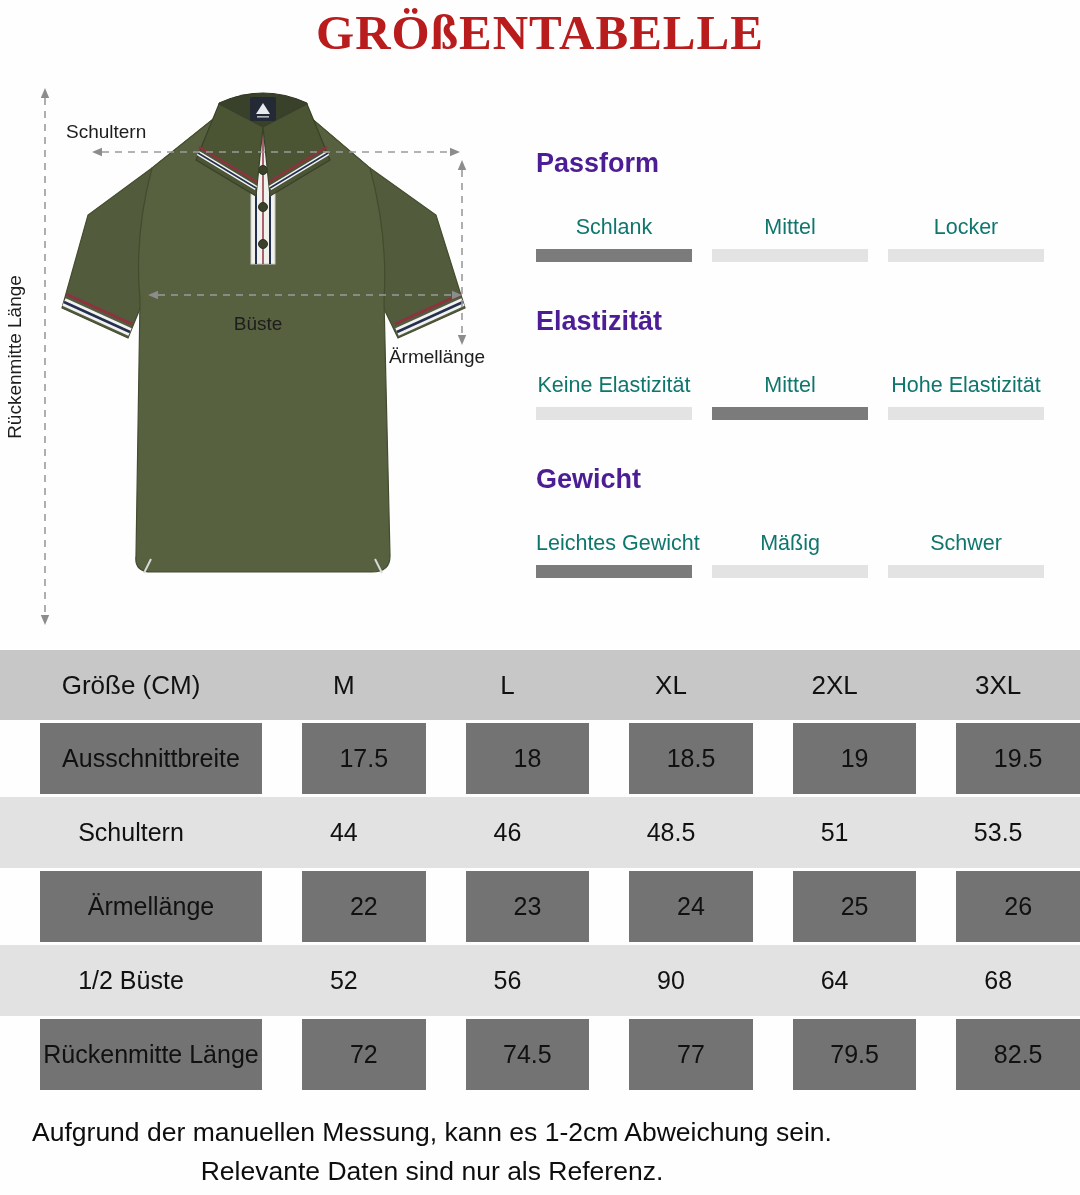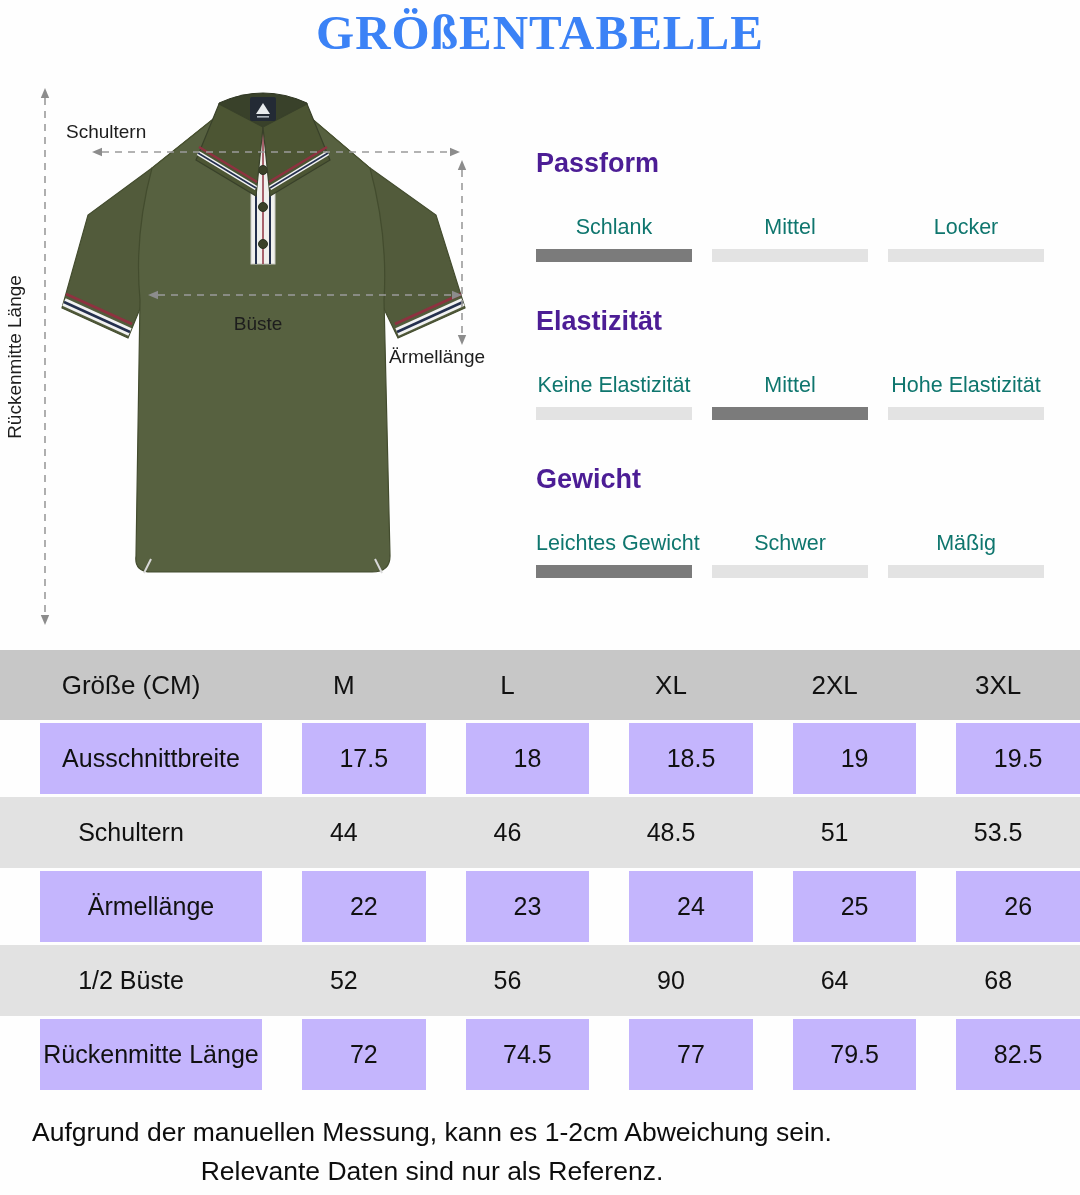--- a/index.html
+++ b/index.html
@@ -1,38 +1,38 @@
 <!DOCTYPE html>
 <html><head>
 <meta charset="utf-8">
 <style>
   html,body{margin:0;padding:0;background:#fff;}
   #app{position:relative;width:1080px;height:1195px;background:#fefefe;overflow:hidden;
        font-family:"Liberation Sans",sans-serif;color:#111;}
   
   .page-title{position:absolute;top:4px;left:0;right:0;margin:0;text-align:center;
-      font-family:"Liberation Serif",serif;font-weight:700;font-size:49px;letter-spacing:1px;color:#3b82f6;}
+      font-family:"Liberation Serif",serif;font-weight:700;font-size:49px;letter-spacing:1px;color:#b91c1c;}
   
   .shirt-svg{position:absolute;left:0;top:0;}
   .shirt-svg text{font-family:"Liberation Sans",sans-serif;font-size:19px;fill:#1d1d1d;}
   
   .attrs{position:absolute;left:512px;top:148px;width:556px;}
   .attr{margin-bottom:44px;}
   .attr-title{font-size:27px;font-weight:600;margin:0 0 36px 24px;color:#4c1d95;}
   .opts{display:flex;gap:20px;padding-left:24px;}
   .opt{width:156px;text-align:center;}
   .opt-label{font-size:21.5px;white-space:nowrap;margin-bottom:9px;color:#0f766e;}
   .bar{height:13px;background:#e3e3e3;}
   .bar.filled{background:#7b7b7b;}
   
   .sizetable{position:absolute;left:0;top:650px;width:1080px;}
   .trow{display:grid;grid-template-columns:262px repeat(5,1fr);margin-bottom:3px;}
   .tcell{display:flex;align-items:center;justify-content:center;height:71px;font-size:25px;}
   .thead .tcell{background:#c7c7c7;height:70px;font-size:26px;}
-  .r-odd .tcell{background:#c4b5fd;margin-left:40px;}
+  .r-odd .tcell{background:#737373;margin-left:40px;}
   .r-even .tcell{background:#e2e2e2;}
   
   .notes{position:absolute;left:0;top:1113px;width:864px;text-align:center;
          font-size:26.5px;line-height:39px;color:#0d0d0d;}
   .notes p{margin:0;}
 </style>
 </head>
 <body>
 
 <div id="app">
@@ -157,25 +157,25 @@
     </section>
 
     <section class="attr">
       <h2 class="attr-title">Gewicht</h2>
       <div class="opts">
         <div class="opt">
           <div class="opt-label">Leichtes Gewicht</div>
           <div class="bar filled"></div>
         </div>
         <div class="opt">
+          <div class="opt-label">Mäßig</div>
+          <div class="bar"></div>
+        </div>
+        <div class="opt">
           <div class="opt-label">Schwer</div>
-          <div class="bar"></div>
-        </div>
-        <div class="opt">
-          <div class="opt-label">Mäßig</div>
           <div class="bar"></div>
         </div>
       </div>
     </section>
 
   </div>
 
   <div class="sizetable">
     <div class="trow thead">
       <div class="tcell">Größe (CM)</div>

